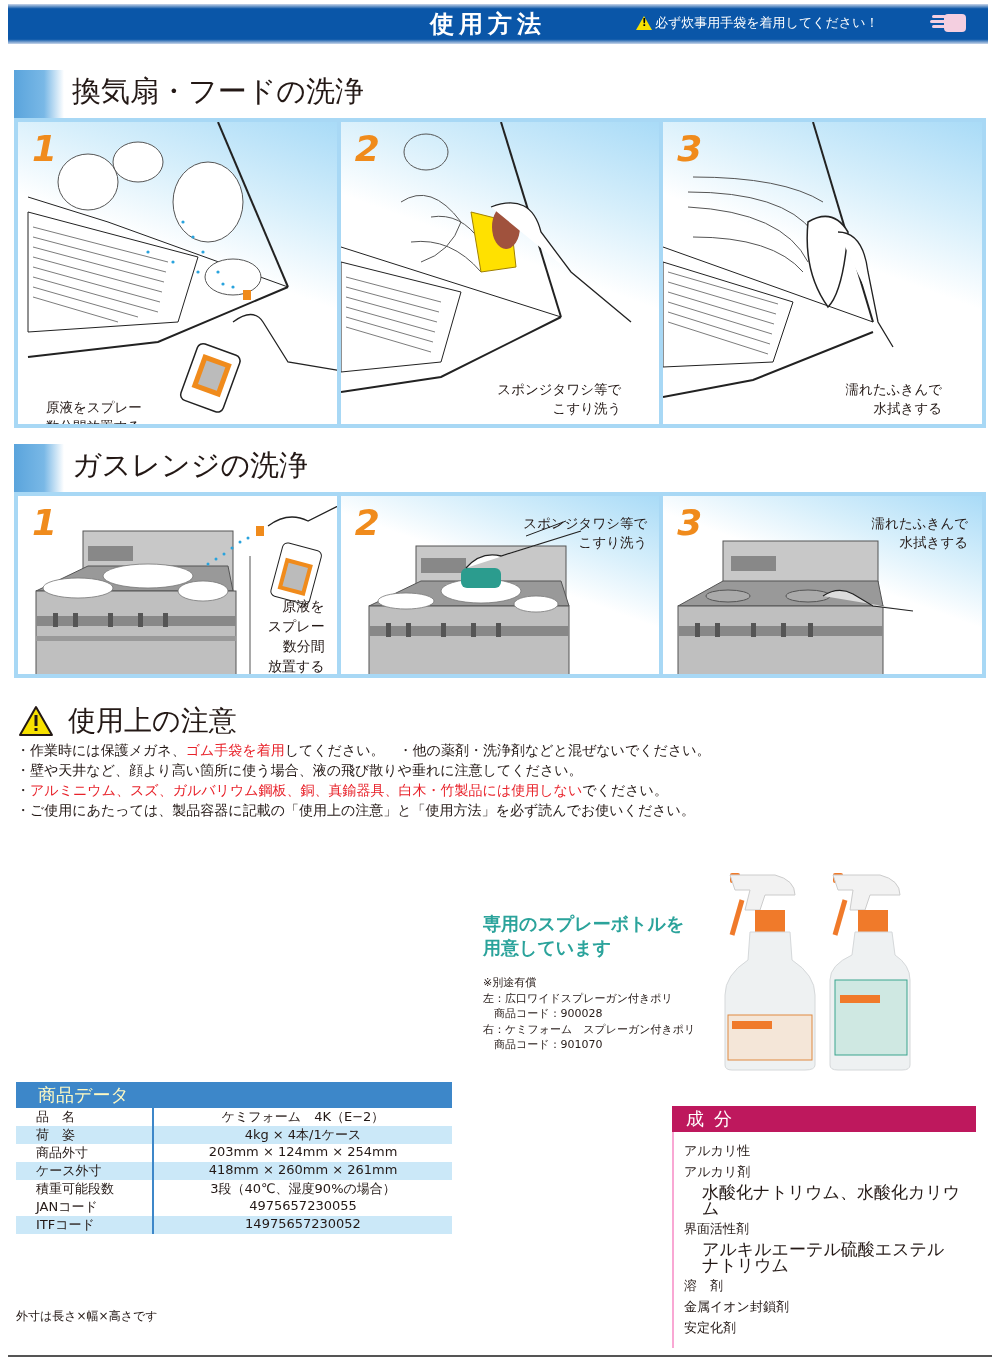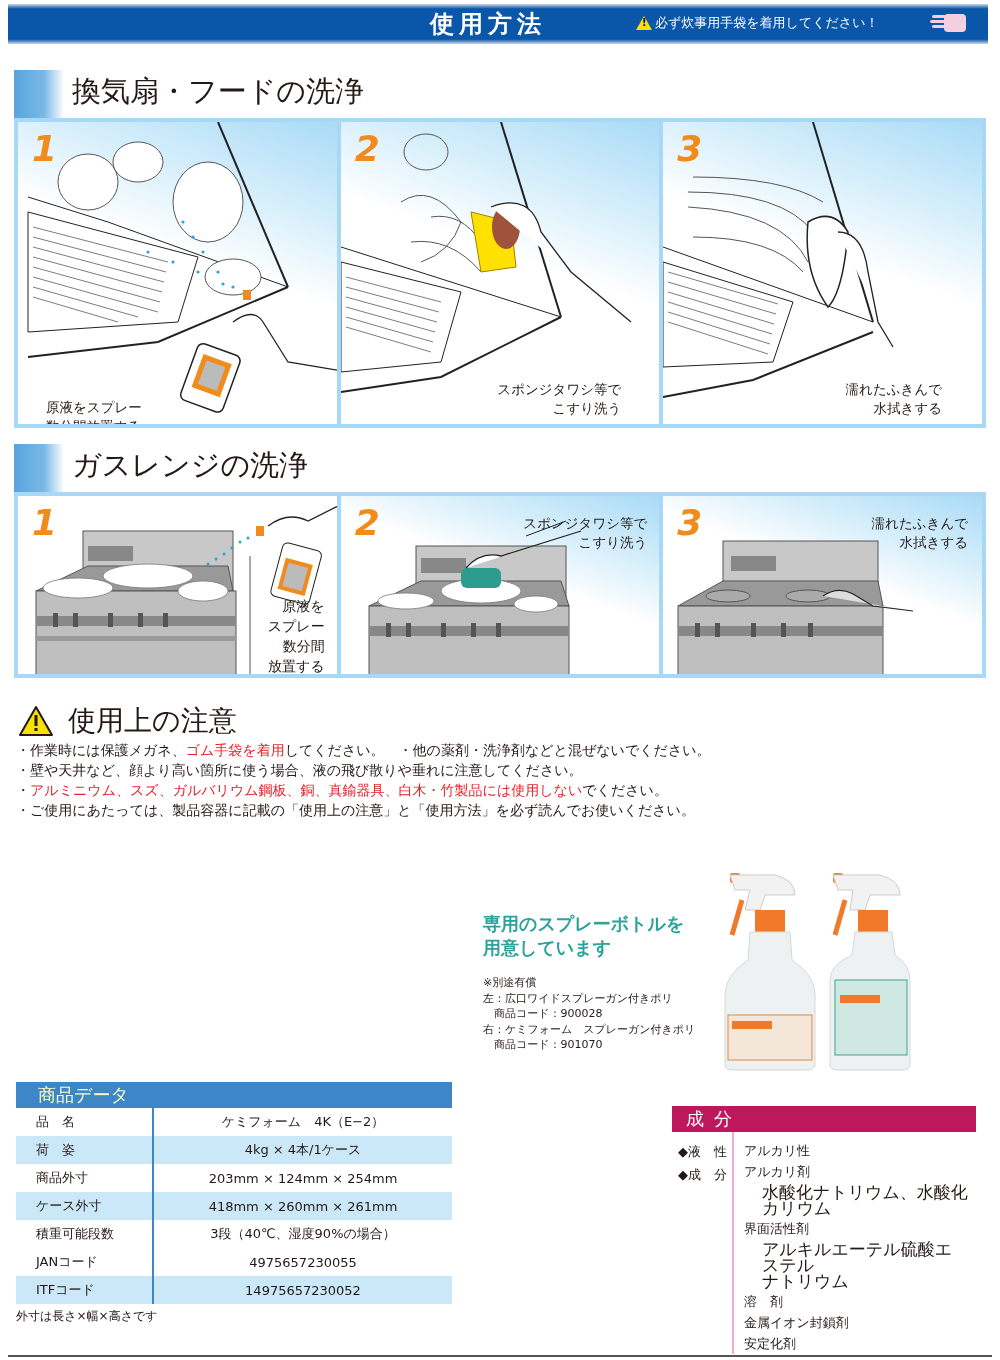--- a/index.html
+++ b/index.html
@@ -36,21 +36,21 @@
   .red { color: #e8222a; }
 
   
   .promo-title { left: 483px; top: 912px; font-size: 18px; font-weight: bold; color: #2ba39b; line-height: 24px; }
   .promo-notes { left: 483px; top: 975px; font-size: 11px; line-height: 15.5px; color: #231815; }
   .bottles { left: 720px; top: 865px; width: 200px; height: 210px; }
 
   
   .pd-wrap { left: 16px; top: 1082px; width: 436px; }
   .pd-head { height: 26px; background: #3d87c9; color: #fef9c3; font-size: 18px; padding-left: 22px; line-height: 26px; }
-  .pd-row { display: flex; height: 28px; font-size: 13px; align-items: center; }
+  .pd-row { display: flex; height: 18px; font-size: 13px; }
   .pd-row.alt { background: #cbe8f8; }
   .pd-label { width: 138px; padding-left: 20px; border-right: 2px solid #3d87c9; height: 100%; display: flex; align-items: center; }
   .pd-val { flex: 1; text-align: center; }
   .pd-note { left: 16px; top: 1308px; font-size: 12px; }
 
   
   .ing-wrap { left: 672px; top: 1106px; width: 304px; }
   .ing-head { height: 26px; background: #be185d; color: #fff; font-size: 18px; padding-left: 14px; line-height: 26px; letter-spacing: 10px; }
   .ing-body { display: flex; }
   .ing-labels { width: 76px; padding-top: 8px; font-size: 13px; line-height: 23px; padding-left: 6px; }
@@ -368,24 +368,20 @@
   <div class="pd-row alt">
       <div class="pd-label">ITFコード</div>
       <div class="pd-val">14975657230052</div>
     </div>
 </div>
 <div class="abs pd-note">外寸は長さ×幅×高さです</div>
 
 <div class="abs ing-wrap">
   <div class="ing-head">成分</div>
   <div class="ing-body">
-    <div class="ing-labels">
-      <div>◆液　性</div>
-      <div>◆成　分</div>
-    </div>
     <div class="ing-vals">
       <div>アルカリ性</div>
       <div>アルカリ剤</div>
       <div class="sub">水酸化ナトリウム、水酸化カリウム</div>
       <div>界面活性剤</div>
       <div class="sub">
         <div>アルキルエーテル硫酸エステル</div>
         <div>ナトリウム</div>
       </div>
       <div>溶　剤</div>

